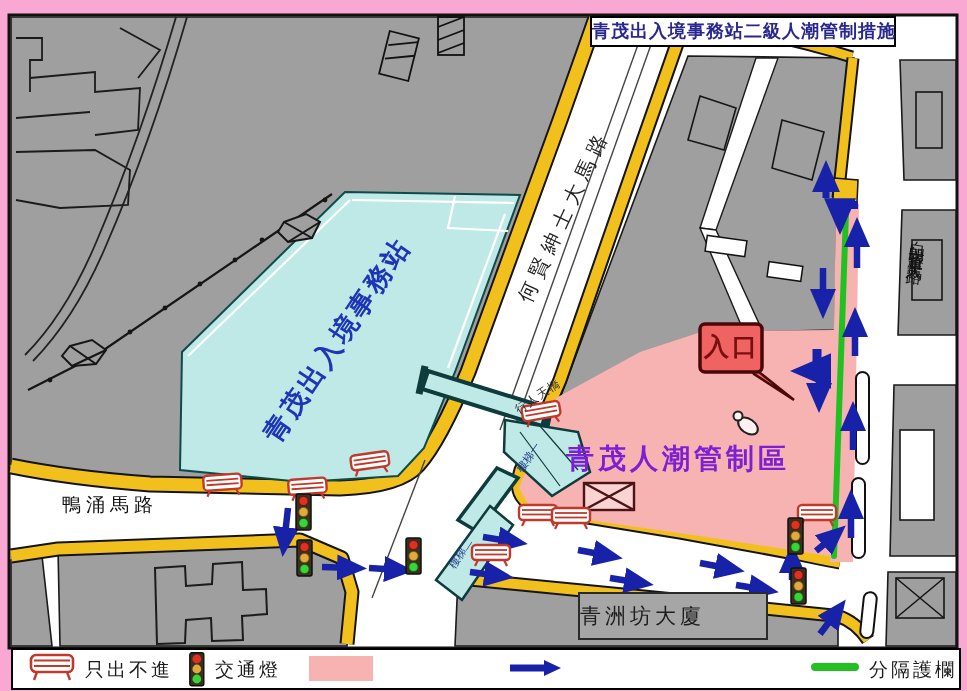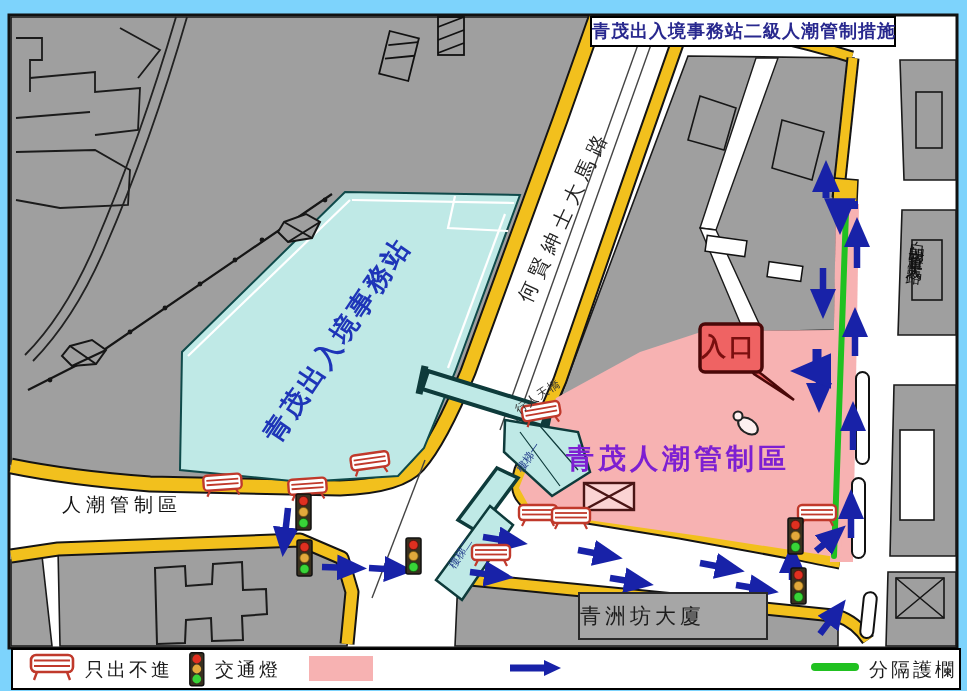--- a/index.html
+++ b/index.html
@@ -1,25 +1,25 @@
 <!DOCTYPE html>
 <html><head>
 <meta charset="utf-8">
 <style>
   html,body{margin:0;padding:0;background:#fff;}
-  #stage{position:relative;width:967px;height:691px;background:#7dd3fc;overflow:hidden;
+  #stage{position:relative;width:967px;height:691px;background:#f9a8d4;overflow:hidden;
          font-family:"Liberation Sans","DejaVu Sans",sans-serif;}
   #map-svg{position:absolute;left:0;top:0;}
   .lbl{position:absolute;white-space:nowrap;}
   .title-box{left:590px;top:16px;width:302px;height:27px;border:2.5px solid #000;background:#fff;
              font-size:18px;font-weight:bold;color:#28288e;letter-spacing:1px;line-height:27px;text-align:center;}
   .station-lbl{left:193px;top:322px;width:288px;text-align:center;transform:rotate(-56deg);
                font-size:27px;font-weight:bold;color:#1e35b8;letter-spacing:3px;}
   .zone-lbl{left:566px;top:440px;width:250px;font-size:28px;font-weight:bold;color:#7d1fd2;letter-spacing:4px;}
-  .entrance-lbl{left:701px;top:330px;width:46px;text-align:center;font-size:25px;font-weight:bold;
+  .entrance-lbl{left:701px;top:330px;width:62px;text-align:center;font-size:25px;font-weight:bold;
                 color:#7a0f0f;letter-spacing:3px;}
   .road-main-lbl{left:460px;top:202px;width:208px;text-align:center;transform:rotate(-65deg);
                  font-size:20px;color:#222;letter-spacing:7px;}
   .road-right-lbl{left:894px;top:228px;height:242px;writing-mode:vertical-rl;transform:rotate(7deg);
                   font-size:16px;color:#111;letter-spacing:4px;}
   .road-bottom-lbl{left:62px;top:492px;font-size:19px;color:#111;letter-spacing:5px;}
   .bridge-lbl{left:512px;top:388px;transform:rotate(-34deg);font-size:12px;color:#333;letter-spacing:1px;}
   .stair1-lbl{left:512px;top:450px;transform:rotate(-55deg);font-size:11px;color:#25408c;}
   .stair2-lbl{left:444px;top:546px;transform:rotate(-57deg);font-size:11px;color:#25408c;}
   .bldg1-box{left:184px;top:574px;width:116px;height:46px;border:2.5px solid #1c1c1c;background:#cfcfcf;
@@ -249,21 +249,21 @@
     <use href="#tlight" transform="translate(791,568)"></use>
   </g>
 </svg>
 
   <div class="lbl title-box">青茂出入境事務站二級人潮管制措施</div>
   <div class="lbl station-lbl">青茂出入境事務站</div>
   <div class="lbl zone-lbl">青茂人潮管制區</div>
   <div class="lbl entrance-lbl">入口</div>
   <div class="lbl road-main-lbl">何賢紳士大馬路</div>
   <div class="lbl road-right-lbl">白朗古將軍大馬路</div>
-  <div class="lbl road-bottom-lbl">人潮管制區</div>
+  <div class="lbl road-bottom-lbl">鴨涌馬路</div>
   <div class="lbl bridge-lbl">行人天橋</div>
   <div class="lbl stair1-lbl">樓梯一</div>
   <div class="lbl stair2-lbl">樓梯二</div>
   <div class="lbl bldg2-box">青洲坊大廈</div>
 
   <div class="legend-band">
     <svg class="legend-icon" style="left:16px;top:3px;" width="46" height="30">
       <rect x="2" y="2" width="42" height="17" rx="5" fill="#fff" stroke="#c0392b" stroke-width="2.6"></rect>
       <line x1="5" y1="7.5" x2="41" y2="7.5" stroke="#c0392b" stroke-width="2"></line>
       <line x1="5" y1="13" x2="41" y2="13" stroke="#c0392b" stroke-width="2"></line>

